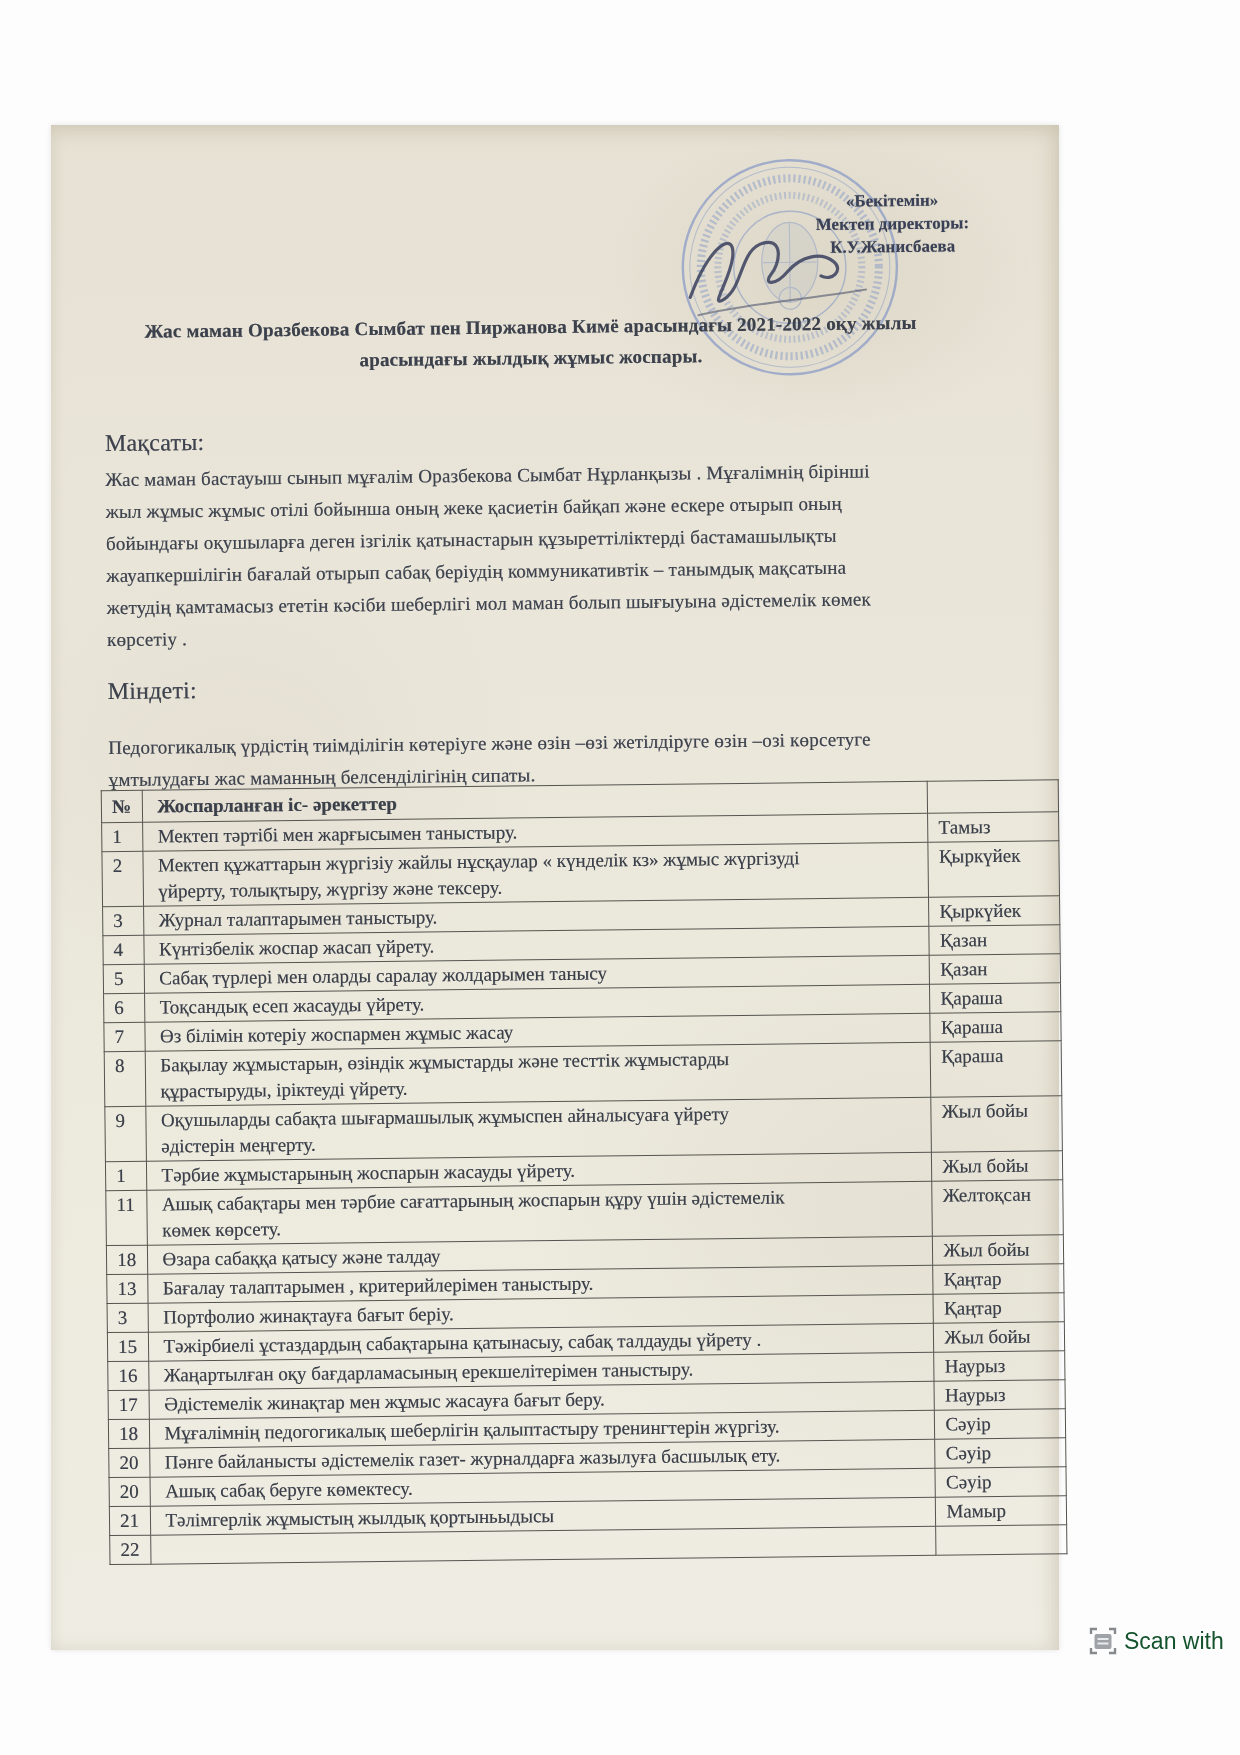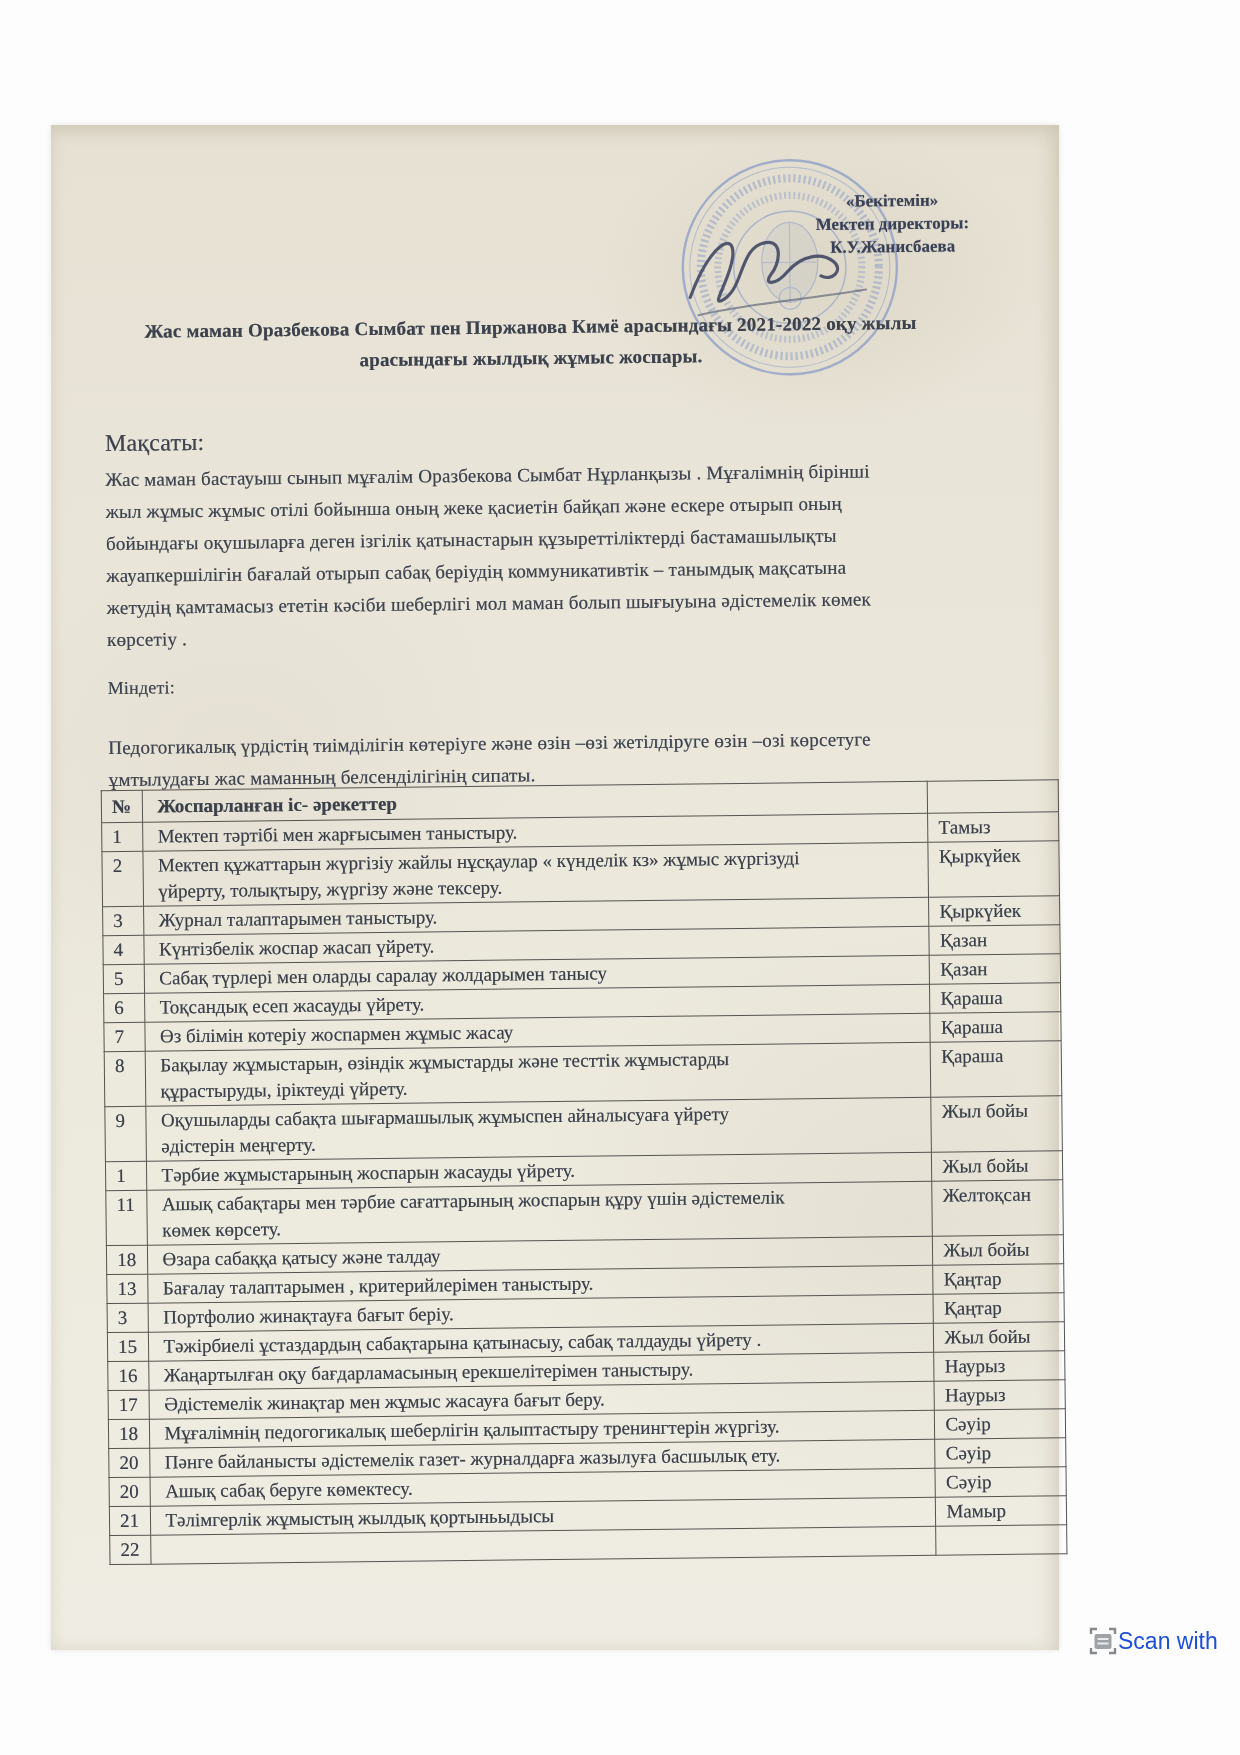--- a/index.html
+++ b/index.html
@@ -35,43 +35,43 @@
     color:#3a4156;font-size:17px;line-height:23px;font-weight:bold;
     text-shadow:0 0 1px rgba(58,65,86,.45);
   }
   
   .doc-title{
     position:absolute;left:25px;top:186px;width:920px;text-align:center;
     font-size:19px;line-height:31px;font-weight:bold;color:#3c414c;
   }
   .h-goal{position:absolute;left:58px;top:300px;font-size:24px;}
   .p-goal{position:absolute;left:58px;top:334px;width:885px;font-size:19px;line-height:32px;white-space:pre-line;}
-  .h-task{position:absolute;left:58px;top:548px;font-size:18px;}
+  .h-task{position:absolute;left:58px;top:548px;font-size:24px;}
   .p-task{position:absolute;left:58px;top:602px;width:885px;font-size:19px;line-height:32px;white-space:pre-line;}
   
   table.plan{
     position:absolute;left:50px;top:660px;
     border-collapse:collapse;table-layout:fixed;
     font-size:19px;color:#3a3f49;
   }
   table.plan col.c-num{width:42px;}
   table.plan col.c-act{width:838px;}
   table.plan col.c-mon{width:133px;}
   table.plan th, table.plan td{
     border:1.4px solid #55544f;
     vertical-align:top;padding:1px 4px 1px 10px;
     height:26px;line-height:26px;
     text-shadow:0.3px 0 0.4px rgba(58,63,73,.5);
   }
   table.plan th{ text-align:left;font-weight:bold;height:29px;line-height:29px;}
   table.plan td.activity, table.plan th.activity{padding-left:14px;white-space:pre-line;}
   
   .watermark{
-    position:absolute;left:1088px;top:1626px;display:flex;align-items:center;
-    font-family:"Liberation Sans", sans-serif;font-size:23px;color:#1d4ed8;
+    position:absolute;left:1088px;top:1626px;display:flex;align-items:center;gap:6px;
+    font-family:"Liberation Sans", sans-serif;font-size:23px;color:#14532d;
   }
 </style>
 </head>
 <body>
 
 <div class="paper">
   <div class="content">
 
     <div class="stamp">
       <svg class="seal-svg" width="230" height="230" viewBox="0 0 230 230">

